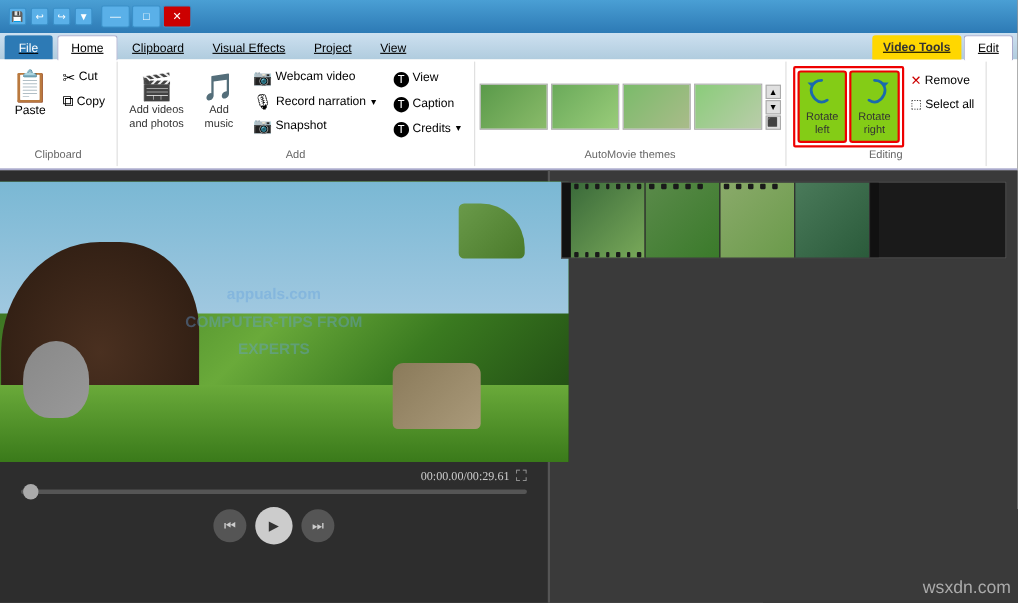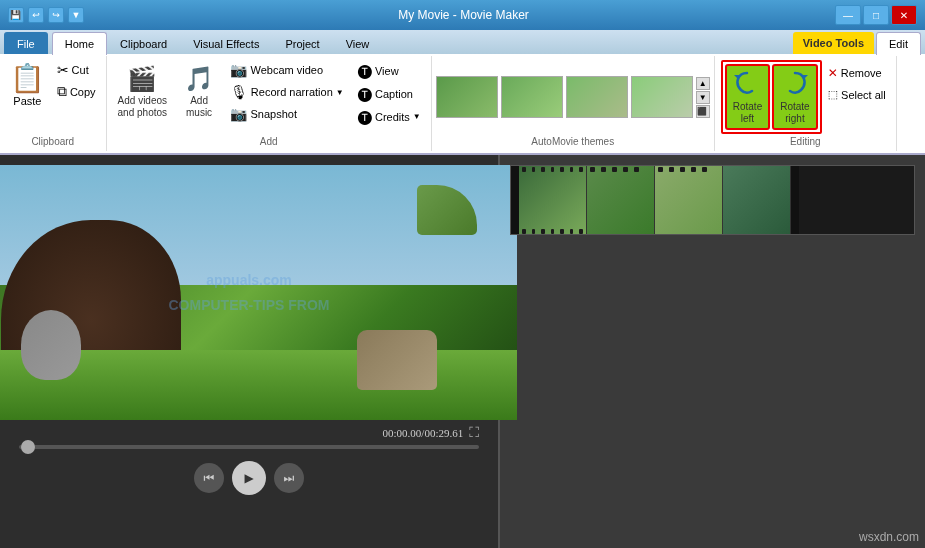--- a/index.html
+++ b/index.html
@@ -302,50 +302,50 @@
       width: 8px; background: #111; flex-shrink: 0;
     }
 
     
     .ribbon-tab-row {
       display: flex;
       background: linear-gradient(to bottom, #cde0f0, #b0ccde);
       height: 24px;
       align-items: flex-end;
       padding: 0 4px;
+      text-decoration: underline;
     }
 
     .add-group-content {
       display: flex;
       flex-direction: column;
       gap: 2px;
     }
 
-    .wsxdn { position: fixed; bottom: 4px; right: 6px; color: #aaa; font-size: 12px; }
+    .wsxdn { position: fixed; bottom: 4px; right: 6px; color: #aaa; font-size: 16px; }
 
     
     .red-box {
       border: 2px solid #e00;
       padding: 2px;
       border-radius: 2px;
       display: inline-flex;
       gap: 2px;
     }
   </style>
 </head>
 <body>
 
 <div class="title-bar">
   <div class="title-bar-icons">
     <div class="title-bar-icon">💾</div>
     <div class="title-bar-icon">↩</div>
     <div class="title-bar-icon">↪</div>
     <div class="title-bar-icon">▼</div>
   </div>
-  <div class="title-bar-title">My Movie - Movie Maker</div>
   <div class="title-bar-controls">
     <div class="title-ctrl">—</div>
     <div class="title-ctrl">□</div>
     <div class="title-ctrl" style="background:#c00;">✕</div>
   </div>
 </div>
 
 <div class="ribbon-tab-row">
   <div class="tab file">File</div>
   <div class="tab active">Home</div>
@@ -499,20 +499,21 @@
       <div class="scene-sky"></div>
       <div class="scene-tree"></div>
       <div class="scene-grass"></div>
       <div class="scene-rabbit" style="background:linear-gradient(135deg,#888,#999);border-radius:50% 50% 40% 40%;"></div>
 
       <div style="position:absolute;bottom:30px;right:80px;width:80px;height:60px;background:linear-gradient(135deg,#8a7a5a,#aa9a7a);border-radius:10px 10px 5px 5px;"></div>
       <div style="position:absolute;top:20px;right:40px;width:60px;height:50px;background:linear-gradient(135deg,#6a9a4a,#4a7a2a);border-radius:5px 40px 5px 5px;"></div>
       <div class="watermark">
         <div>appuals.com</div>
         <div>COMPUTER-TIPS FROM</div>
+        <div>EXPERTS</div>
       </div>
     </div>
 
     <div class="time-display">
       <span class="time-text">
         <span>00:00.00</span>/<span>00:29.61</span>
       </span>
       <span class="expand-icon">⛶</span>
     </div>
 

